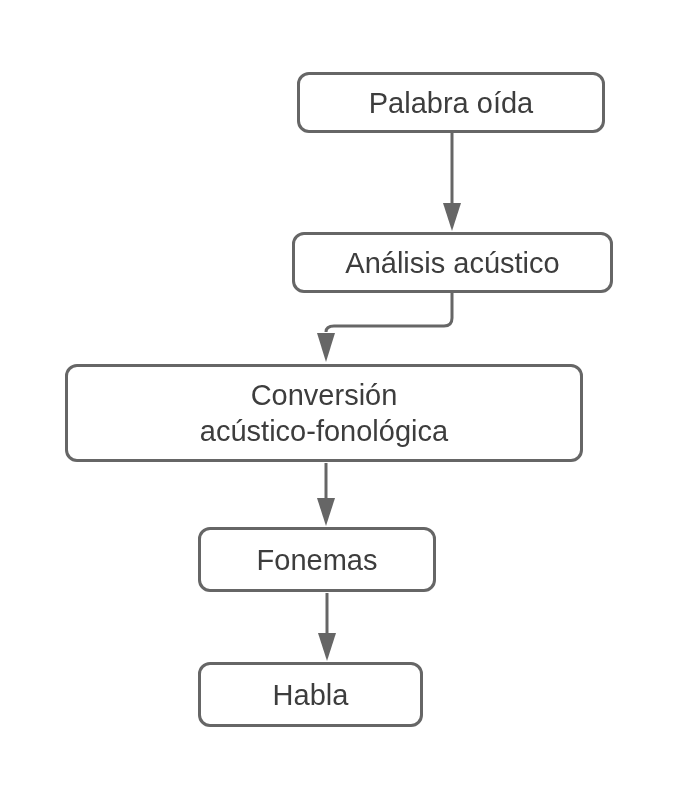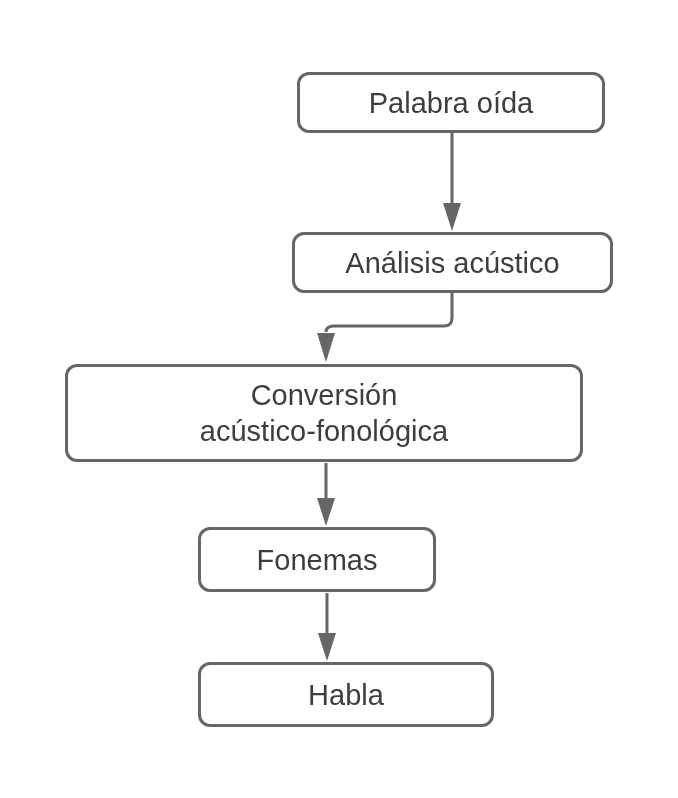--- a/index.html
+++ b/index.html
@@ -36,21 +36,21 @@
     text-align: center;
     color: #3d3d3d;
     font-size: 29px;
     line-height: 36px;
     white-space: pre-line;
   }
   .node-palabra-oida      { left: 297px; top: 72px;  width: 308px; height: 61px; }
   .node-analisis-acustico { left: 292px; top: 232px; width: 321px; height: 61px; }
   .node-conversion        { left: 65px;  top: 364px; width: 518px; height: 98px; }
   .node-fonemas           { left: 198px; top: 527px; width: 238px; height: 65px; }
-  .node-habla             { left: 198px; top: 662px; width: 296px; height: 65px; }
+  .node-habla             { left: 198px; top: 662px; width: 225px; height: 65px; }
 </style>
 </head>
 <body>
 
 <div class="canvas">
 
   <svg class="edges-layer" viewBox="0 0 678 798" xmlns="http://www.w3.org/2000/svg">
     <g stroke="#666666" stroke-width="3" fill="none" stroke-linecap="butt" stroke-linejoin="round">
 
       <path d="M452 133 L452 203"></path>

